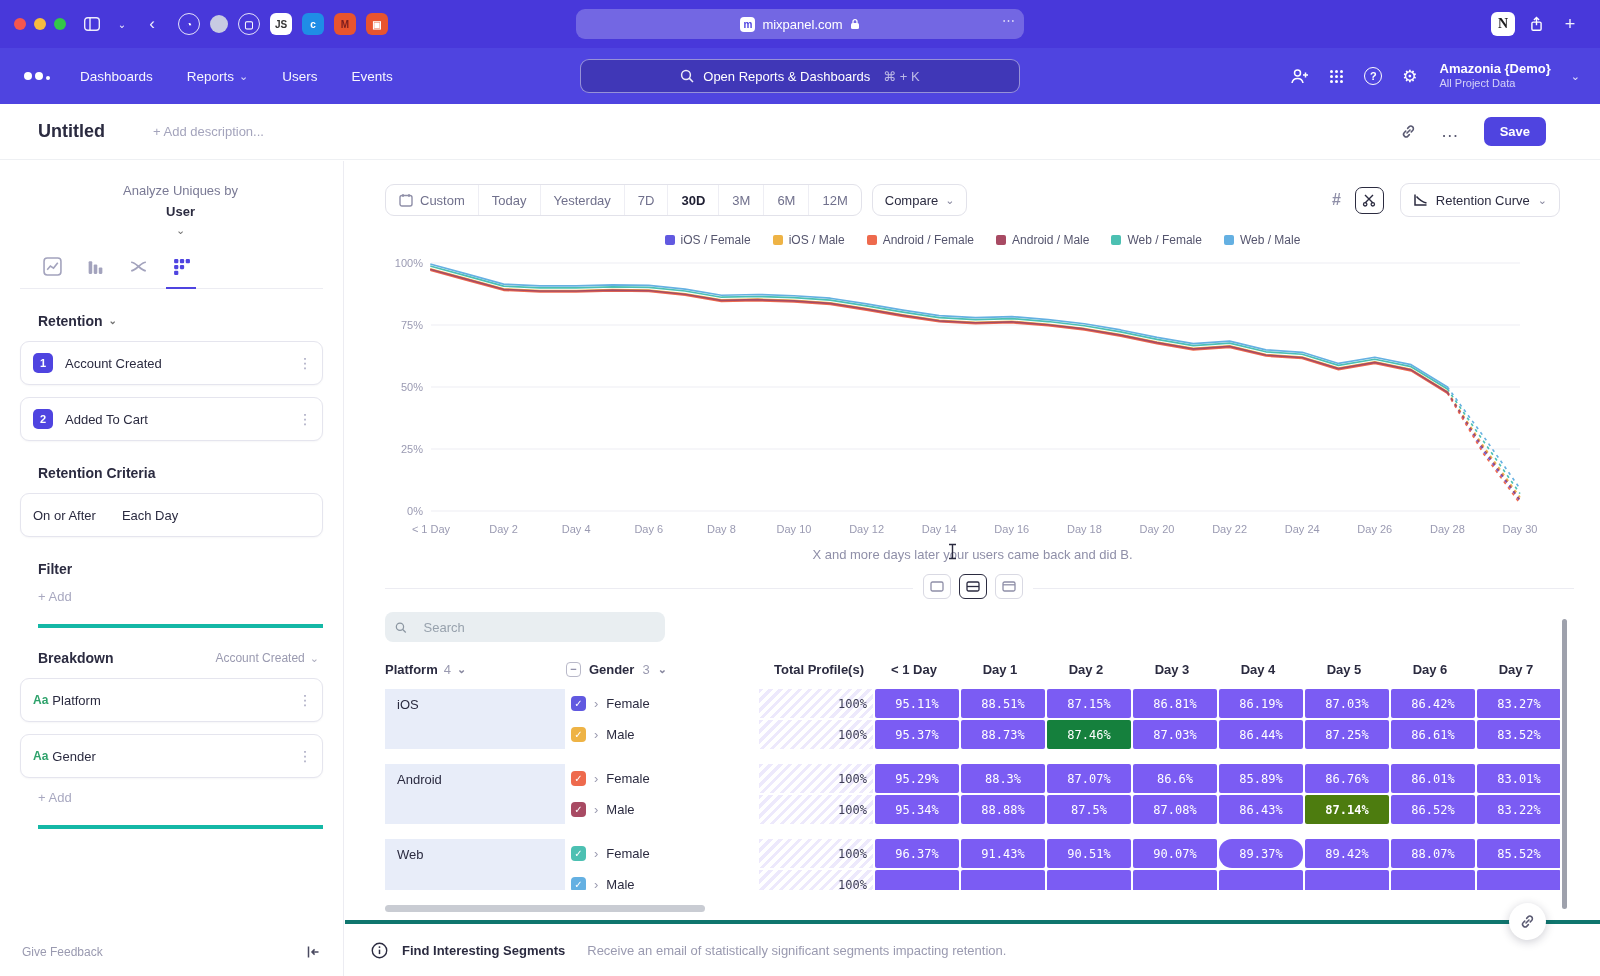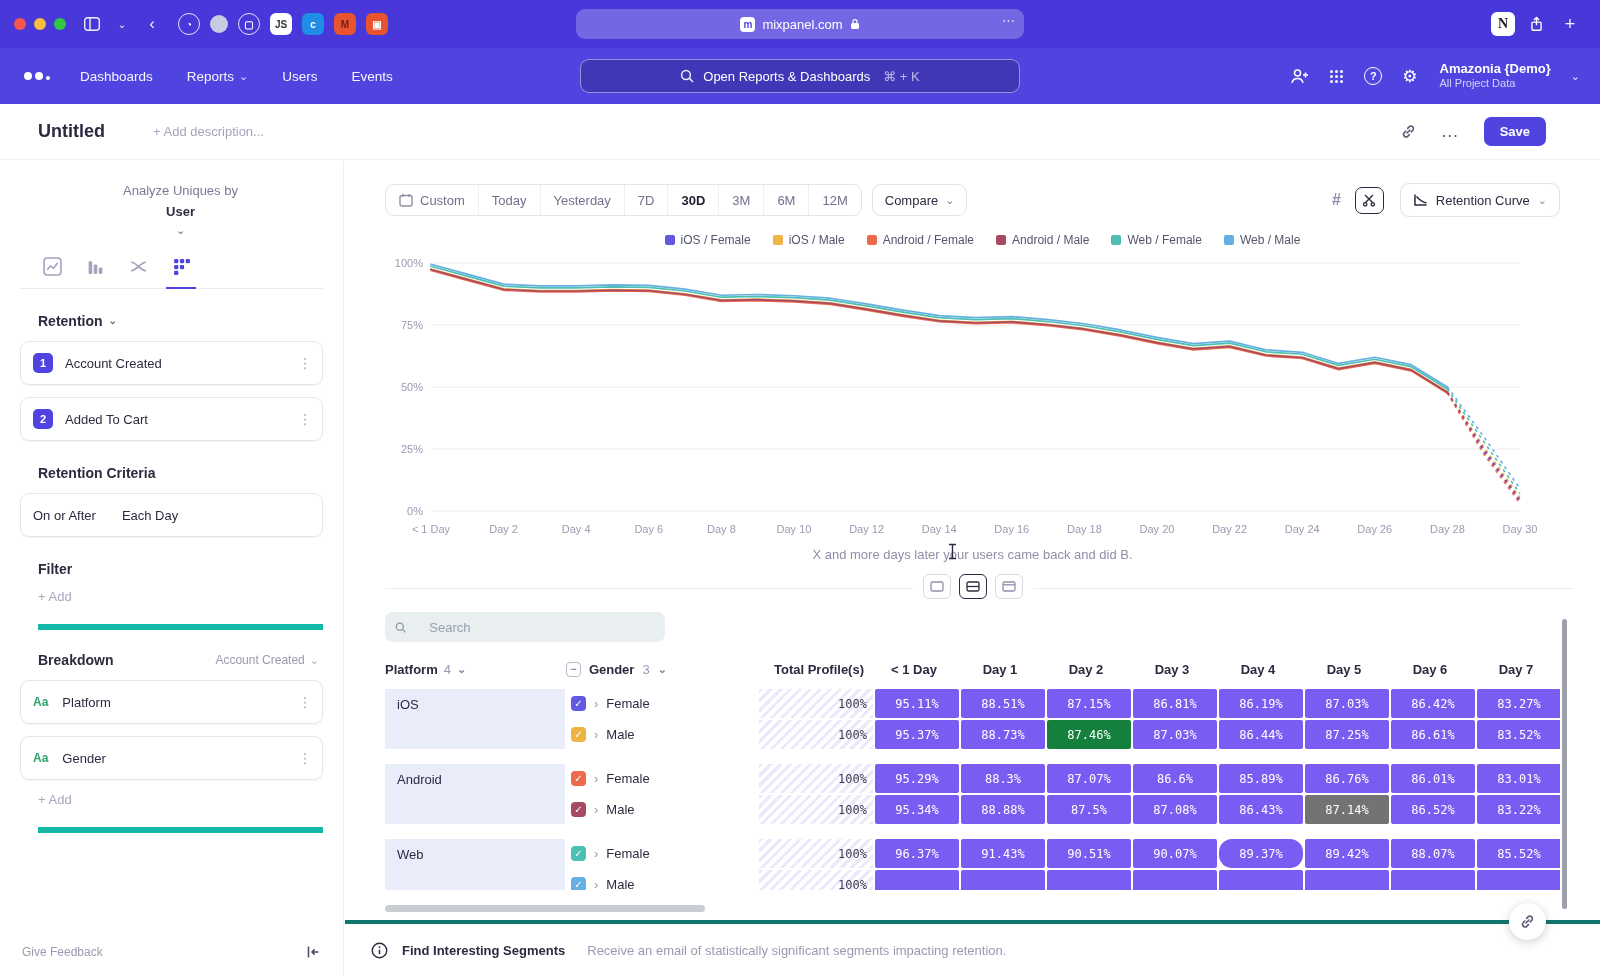--- a/index.html
+++ b/index.html
@@ -61,24 +61,24 @@
   .s-title .chev { color:#555; font-size:10px; }
   .card { border:1px solid #e5e5ee; border-radius:9px; height:44px; display:flex; align-items:center;
     padding:0 10px 0 12px; margin-bottom:12px; box-shadow:0 1px 2px rgba(20,20,60,.04); background:#fff; }
   .step-num { width:20px; height:20px; border-radius:5px; background:#4f44e0; color:#fff; font-size:11px; font-weight:700;
     display:flex; align-items:center; justify-content:center; margin-right:12px; }
   .card .lbl { font-size:13px; font-weight:500; color:#2b2b40; flex:1; }
   .kebab { color:#a3a3bd; font-size:14px; cursor:pointer; }
   .crit-card { gap:26px; }
   .crit-card span { font-size:13px; font-weight:500; }
   .add-row { margin:6px 0 0 18px; color:#a8a8c0; font-size:13px; padding-bottom:20px; cursor:pointer; }
-  .side-div { border-bottom:6px solid #14b8a6; }
+  .side-div { border-bottom:4px solid #14b8a6; }
   .bd-head { display:flex; align-items:center; margin:22px 0 12px 18px; }
   .bd-scope { margin-left:auto; font-size:12px; color:#9a9ab0; display:flex; gap:5px; align-items:center; padding-right:4px; cursor:pointer; }
-  .aa { color:#2ea26b; font-weight:700; font-size:12px; margin-right:14px; }
+  .aa { color:#2ea26b; font-weight:700; font-size:12px; margin-right:4px; }
   .side-bottom { position:absolute; bottom:0; left:0; right:0; height:48px; display:flex; align-items:center;
     padding:0 22px; background:#fff; }
   .feedback { font-size:12px; color:#9a9ab0; cursor:pointer; }
   .collapse { margin-left:auto; color:#4a4a60; display:flex; cursor:pointer; }
 
   
   .main { position:absolute; top:161px; left:345px; right:0; bottom:0; background:#fff; overflow:hidden; }
   .toolbar { display:flex; align-items:center; margin:22px 40px 0; }
   .range-group { display:flex; border:1px solid #e2e2ea; border-radius:9px; overflow:hidden; height:32px; background:#fff; }
   .range-item { display:flex; align-items:center; padding:0 13px; font-size:13px; color:#70708c; border-left:1px solid #eeeef4; cursor:pointer; gap:7px; white-space:nowrap; }
@@ -106,21 +106,21 @@
 
   .toggle-row { position:relative; margin-top:12px; height:28px; }
   .toggle-row::before { content:""; position:absolute; left:40px; right:26px; top:50%; border-top:1px solid #ececf2; }
   .toggle-group { position:absolute; left:50%; transform:translateX(-50%); display:flex; gap:8px; background:#fff; padding:0 10px; }
   .toggle-btn { width:28px; height:25px; border:1px solid #d9d9e3; border-radius:6px; background:#fff;
     display:flex; align-items:center; justify-content:center; cursor:pointer; }
   .toggle-btn.active { border:1.6px solid #2b2b40; }
 
   .table-area { margin:10px 40px 0; position:relative; }
   .search-box { width:280px; height:30px; background:#e9eef1; border-radius:8px; display:flex; align-items:center;
-    padding:0 10px; gap:23px; margin-bottom:12px; }
+    padding:0 10px; gap:17px; margin-bottom:12px; }
   .search-box input { border:none; outline:none; background:transparent; font-size:13px; color:#3c3c55; width:100%;
     font-family:"Liberation Sans", sans-serif; }
   .search-box input::placeholder { color:#98a2ad; }
   .t-head { display:flex; align-items:center; height:30px; margin-bottom:5px; font-size:13px; }
   .h-platform { width:180px; margin-right:2px; display:flex; align-items:center; gap:6px; font-weight:700; cursor:pointer; }
   .h-gender { width:190px; margin-right:2px; display:flex; align-items:center; gap:8px; font-weight:700; cursor:pointer; }
   .h-count { color:#9a9ab0; font-weight:400; }
   .h-total { width:114px; margin-right:2px; text-align:right; font-weight:700; padding-right:6px; }
   .day-head { width:84px; margin-right:2px; text-align:center; font-weight:700; flex:0 0 auto; }
   .ind-box { width:15px; height:15px; border:1.4px solid #b9b9c9; border-radius:4px; color:#8f8fa8; font-size:11px;
@@ -632,21 +632,21 @@
                 <span class="checkbox" style="background: rgb(168, 74, 99);">✓</span>
                 <span class="caret">›</span>
                 <span>Male</span>
               </div>
               <div class="total-cell">100%</div>
               <div class="day-cell" style="background: rgb(123, 92, 243);">95.34%</div>
               <div class="day-cell" style="background: rgb(123, 92, 243);">88.88%</div>
               <div class="day-cell" style="background: rgb(123, 92, 243);">87.5%</div>
               <div class="day-cell" style="background: rgb(123, 92, 243);">87.08%</div>
               <div class="day-cell" style="background: rgb(123, 92, 243);">86.43%</div>
-              <div class="day-cell" style="background: #737373;">87.14%</div>
+              <div class="day-cell" style="background: #4d7c0f; font-weight: bold;">87.14%</div>
               <div class="day-cell" style="background: rgb(123, 92, 243);">86.52%</div>
               <div class="day-cell" style="background: rgb(123, 92, 243);">83.22%</div>
             </div>
           </div>
         </div>
         <div class="t-group">
           <div class="platform-cell">Web</div>
           <div class="g-rows">
             <div class="g-row">
               <div class="gender-cell">

